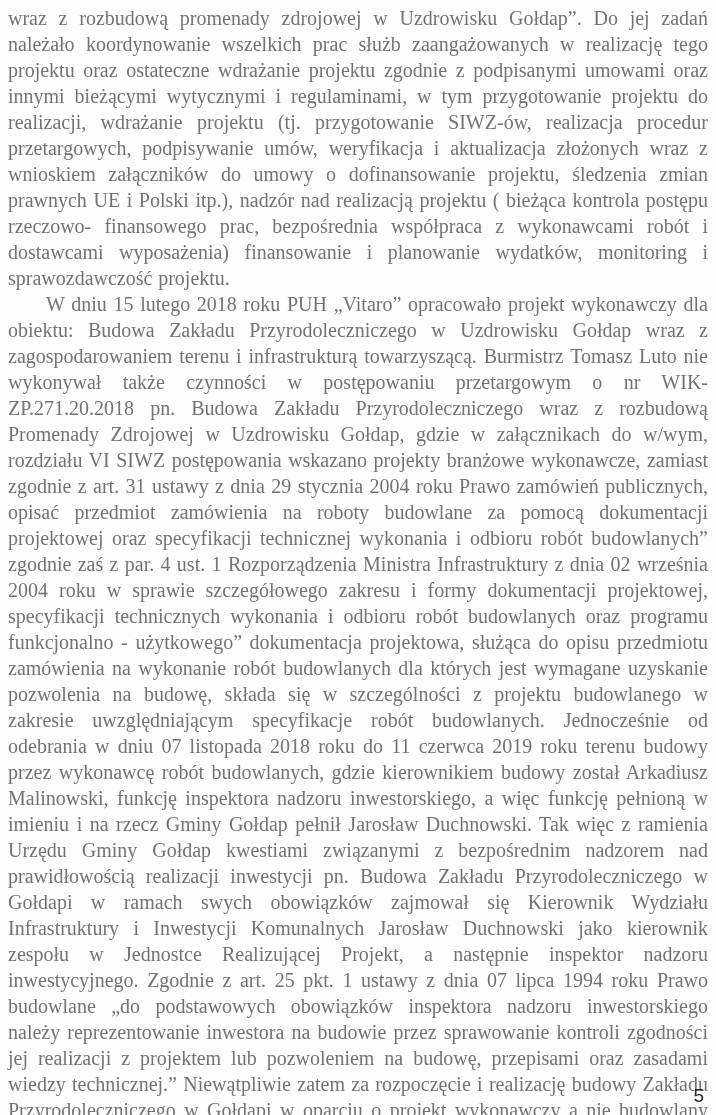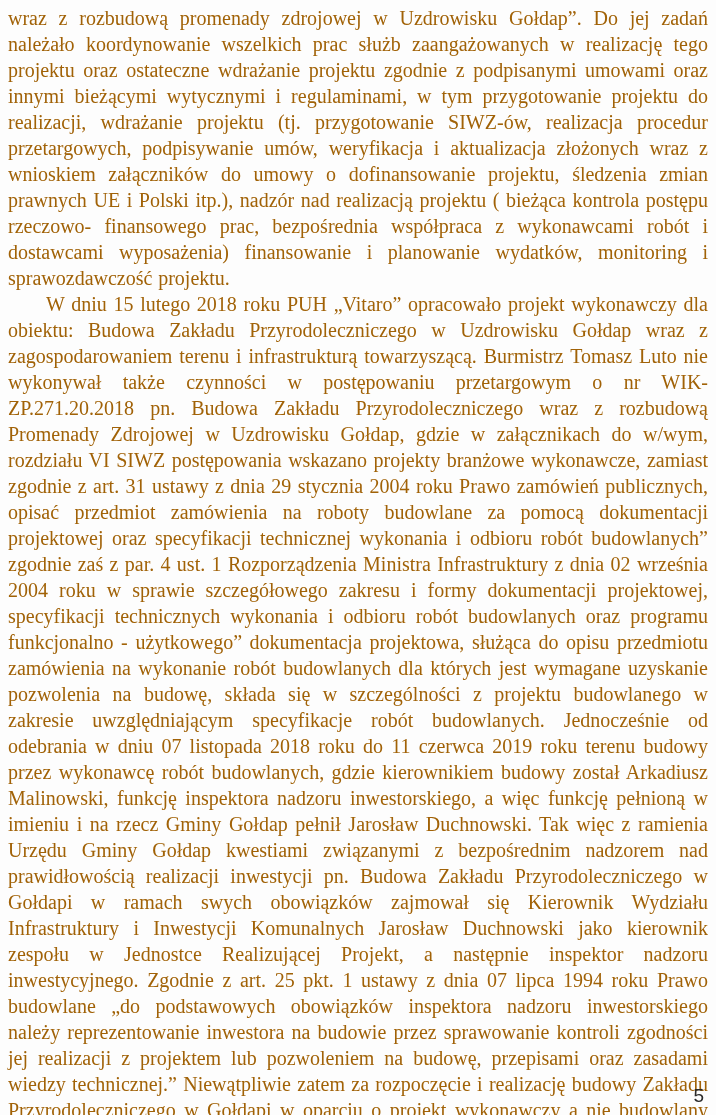--- a/index.html
+++ b/index.html
@@ -24,21 +24,21 @@
     color: #1b1b1b;
   }
 
   .doc-text p {
     font-size: 20px;
     line-height: 26px;
     text-align: justify;
     hyphens: none;
     -webkit-hyphens: none;
     word-spacing: 0.04em;
-    color: #a16207;
+    color: #737373;
   }
 
   .doc-text p.indented {
     text-indent: 38px;
   }
 
   .page-number {
     position: absolute;
     right: 12px;
     bottom: 8px;

